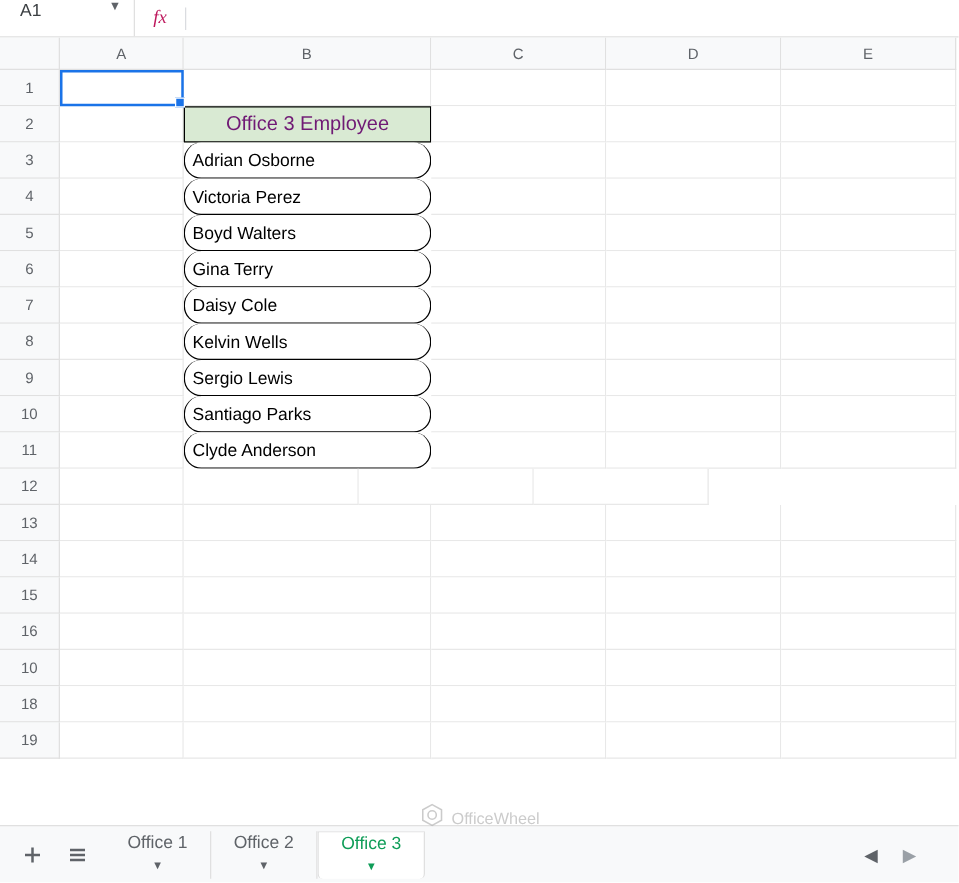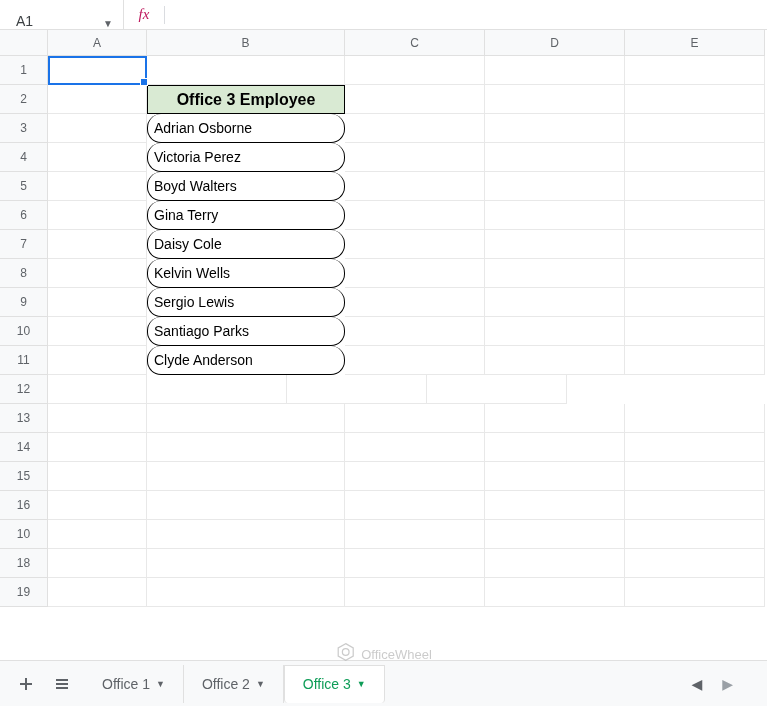--- a/index.html
+++ b/index.html
@@ -1,19 +1,19 @@
 <!DOCTYPE html>
 <html><head>
 <meta charset="utf-8">
 <style>
   * { box-sizing: border-box; margin: 0; padding: 0; }
   body { font-family: Arial, sans-serif; font-size: 13px; color: #202124; background: #fff; width: 767px; height: 706px; overflow: hidden; position: relative; }
 
   .formula-bar { display: flex; align-items: center; height: 30px; border-bottom: 1px solid #e0e0e0; background: #fff; }
-  .name-box { width: 124px; display: flex; align-items: flex-end; justify-content: space-between; padding: 0 10px 0 16px; border-right: 1px solid #e0e0e0; height: 100%; color: #3c4043; font-size: 14px; }
+  .name-box { width: 108px; display: flex; align-items: flex-start; justify-content: space-between; padding: 0 10px 0 16px; border-right: 1px solid #e0e0e0; height: 100%; color: #3c4043; font-size: 14px; }
   .name-box .caret { font-size: 10px; color: #5f6368; }
   .fx { width: 40px; text-align: center; font-style: italic; color: #be185d; font-size: 15px; font-family: Georgia, serif; }
   .fx-divider { width: 1px; height: 18px; background: #dadce0; }
   .formula-input { flex: 1; padding: 0 10px; height: 100%; color: #3c4043; }
 
   .sheet-area { position: relative; height: 630px; overflow: hidden; }
   .grid { position: absolute; top: 0; left: 0; }
   .col-headers { display: flex; height: 26px; }
   .corner { width: 48px; height: 26px; background: #f8f9fa; border-right: 1px solid #e0e0e0; border-bottom: 1px solid #e0e0e0; }
   .col-header { height: 26px; display: flex; align-items: center; justify-content: center; background: #f8f9fa; border-right: 1px solid #e0e0e0; border-bottom: 1px solid #e0e0e0; color: #5f6368; font-size: 12px; }
@@ -25,33 +25,33 @@
 
   .row { display: flex; height: 29px; }
   .row-header { width: 48px; display: flex; align-items: center; justify-content: center; background: #f8f9fa; border-right: 1px solid #e0e0e0; border-bottom: 1px solid #e0e0e0; color: #5f6368; font-size: 12px; }
   .cell { border-right: 1px solid #e8e8e8; border-bottom: 1px solid #e8e8e8; padding: 0 6px; display: flex; align-items: center; font-size: 14px; color: #000; background: #fff; }
   .cell.col-A { width: 99px; }
   .cell.col-B { width: 198px; }
   .cell.col-C { width: 140px; }
   .cell.col-D { width: 140px; }
   .cell.col-E { width: 140px; }
 
-  .data-header { background: #d9ead3; color: #000000; font-weight: bold; justify-content: center; font-size: 16px; }
+  .data-header { background: #d9ead3; color: #701a75; font-weight: normal; justify-content: center; font-size: 16px; }
   .bordered { border: 1px solid #000; }
   .bordered-left { border-left: 1px solid #000; }
   .bordered-right { border-right: 1px solid #000; border-radius: 14px; }
   .bordered-bottom { border-bottom: 1px solid #000; }
 
   .selected-cell { position: absolute; top: 26px; left: 48px; width: 99px; height: 29px; border: 2px solid #1a73e8; pointer-events: none; z-index: 5; }
   .selected-cell::after { content: ""; position: absolute; right: -3px; bottom: -3px; width: 6px; height: 6px; background: #1a73e8; border: 1px solid #fff; }
 
   .sheet-tabs { position: absolute; bottom: 0; left: 0; right: 0; height: 46px; background: #f8f9fa; border-top: 1px solid #e0e0e0; display: flex; align-items: center; padding: 0 8px; }
   .tab-btn { width: 36px; height: 36px; display: flex; align-items: center; justify-content: center; color: #5f6368; font-size: 18px; cursor: pointer; }
   .tabs { display: flex; gap: 0; margin-left: 4px; }
-  .tab { height: 38px; padding: 0 18px; display: flex; align-items: center; gap: 6px; color: #5f6368; font-size: 14px; cursor: pointer; border-right: 1px solid #e0e0e0; }
+  .tab { height: 38px; padding: 0 18px; display: flex; align-items: center; gap: 6px; color: #5f6368; font-size: 14px; cursor: pointer; border-right: 1px solid #e0e0e0; flex-direction: column; }
   .tab.active { background: #fff; color: #0f9d58; font-weight: 500; border-top: 1px solid #e0e0e0; border-left: 1px solid #e0e0e0; border-right: 1px solid #e0e0e0; border-radius: 0 0 4px 4px; }
   .tab .caret { font-size: 9px; }
   .nav-arrows { margin-left: auto; display: flex; gap: 8px; padding-right: 20px; }
   .nav-arrow { color: #9aa0a6; cursor: pointer; padding: 6px; font-size: 14px; }
   .nav-arrow.enabled { color: #5f6368; }
 
   .watermark { position: absolute; top: 642px; left: 50%; transform: translateX(-50%); display: flex; align-items: flex-end; gap: 6px; color: #b0b0b0; font-size: 13px; opacity: 0.65; pointer-events: none; z-index: 2; }
   .watermark-icon { width: 20px; height: 20px; }
 </style>
 </head>

